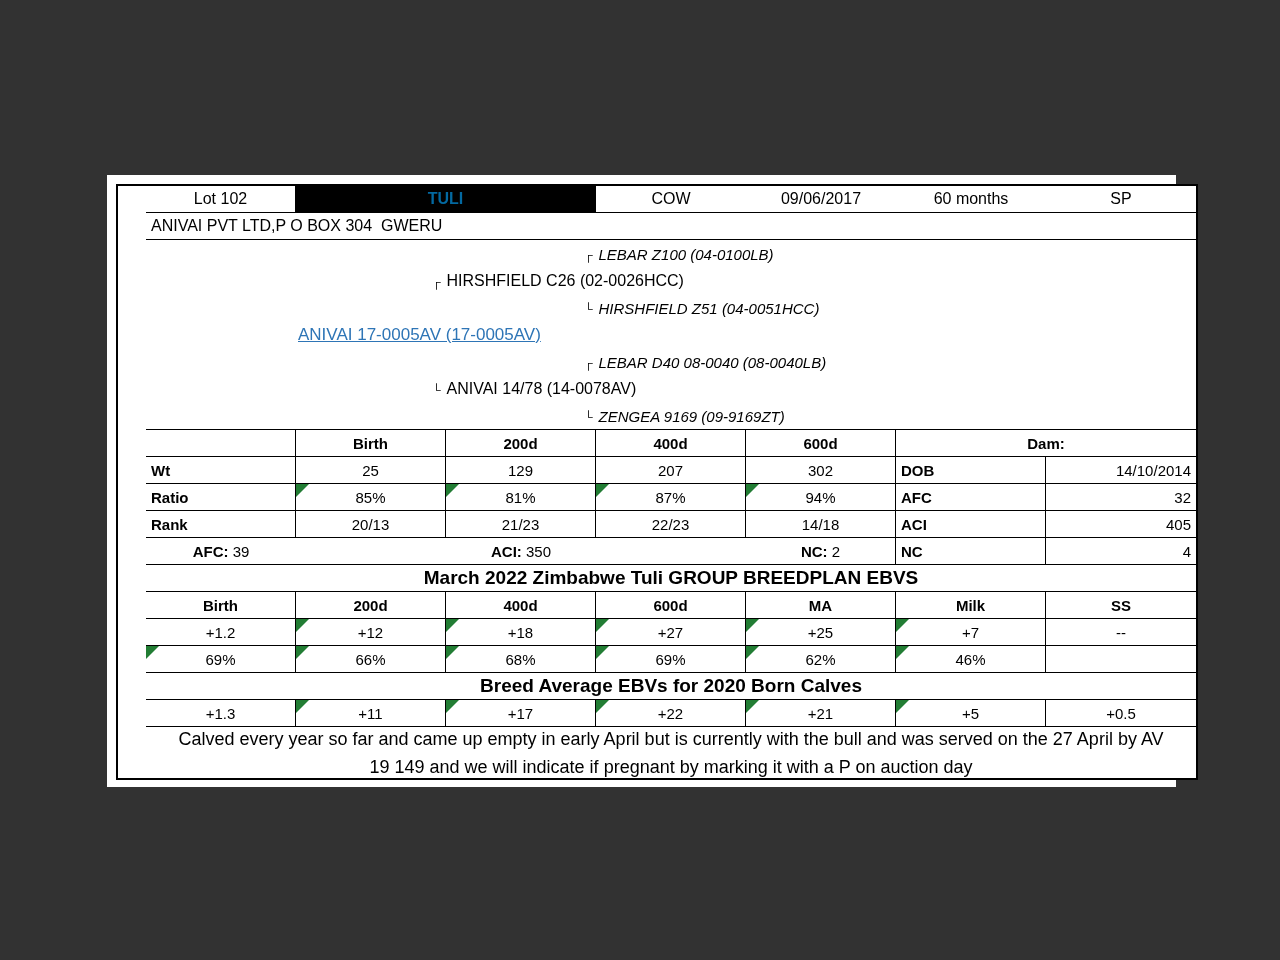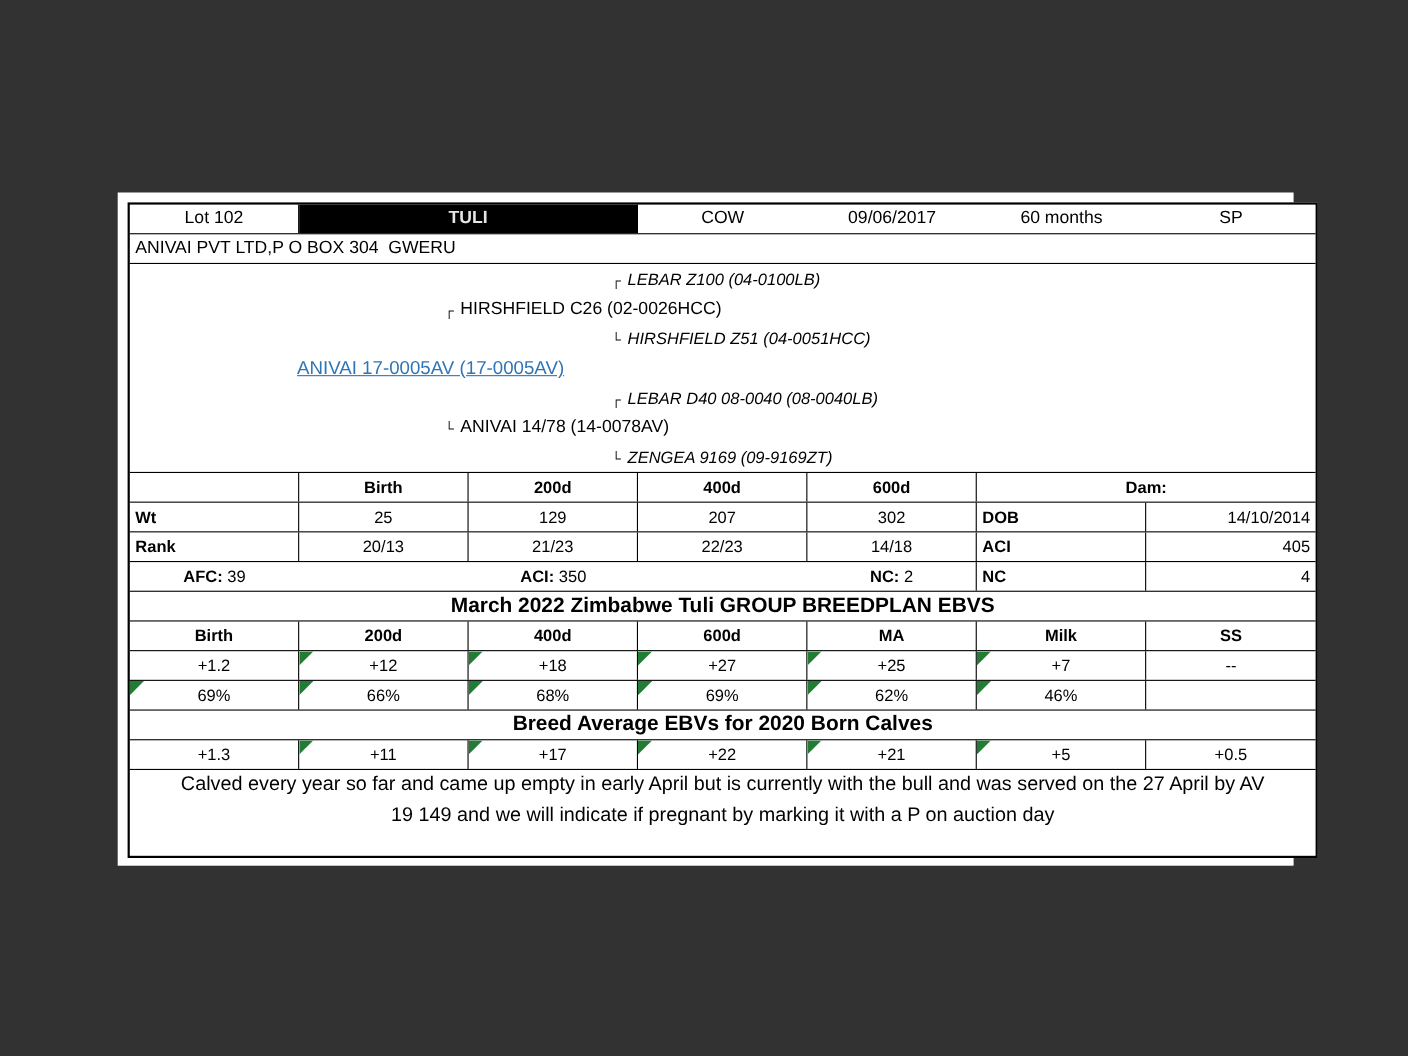--- a/index.html
+++ b/index.html
@@ -16,39 +16,40 @@
     left: 107px; top: 175px;
     width: 1069px; height: 612px;
     background: #ffffff;
   }
   .sheet {
     position: absolute;
     left: 9px; top: 9px;
     width: 1082px; height: 596px;
     border: 2px solid #000;
     background: #fff;
+    padding-left: 28px;
   }
   .row { width: 100%; border-bottom: 1.5px solid #000; }
   .grid7 { display: grid; grid-template-columns: repeat(7, 1fr); }
   .h27 { height: 27px; }
   .cell {
     position: relative;
     display: flex; align-items: center; justify-content: center;
     font-size: 15px;
     overflow: hidden;
     white-space: nowrap;
   }
   .br { border-right: 1.5px solid #000; }
   .bold { font-weight: bold; }
   .left { justify-content: flex-start; padding-left: 5px; }
   .right { justify-content: flex-end; padding-right: 5px; }
   .span2 { grid-column: span 2; }
   .span3 { grid-column: span 3; }
   .banner {
-    background: #000; color: #e5e5e5; font-weight: bold;
+    background: #000; color: #0369a1; font-weight: bold;
     grid-column: 2 / span 2;
   }
   .top-cell { font-size: 16px; }
   .owner-row {
     display: flex; align-items: center;
     padding-left: 5px; font-size: 16px; white-space: pre;
   }
   
   .pedigree { position: relative; height: 190px; }
   .ped-line {
@@ -147,20 +148,29 @@
     <div class="row grid7 h27">
       <div class="cell br bold left">Wt</div>
       <div class="cell br">25</div>
       <div class="cell br">129</div>
       <div class="cell br">207</div>
       <div class="cell br">302</div>
       <div class="cell br bold left">DOB</div>
       <div class="cell right">14/10/2014</div>
     </div>
 
+    <div class="row grid7 h27">
+      <div class="cell br bold left">Ratio</div>
+      <div class="cell br">85%<span class="tri"></span></div>
+      <div class="cell br">81%<span class="tri"></span></div>
+      <div class="cell br">87%<span class="tri"></span></div>
+      <div class="cell br">94%<span class="tri"></span></div>
+      <div class="cell br bold left">AFC</div>
+      <div class="cell right">32</div>
+    </div>
 
     <div class="row grid7 h27">
       <div class="cell br bold left">Rank</div>
       <div class="cell br">20/13</div>
       <div class="cell br">21/23</div>
       <div class="cell br">22/23</div>
       <div class="cell br">14/18</div>
       <div class="cell br bold left">ACI</div>
       <div class="cell right">405</div>
     </div>

